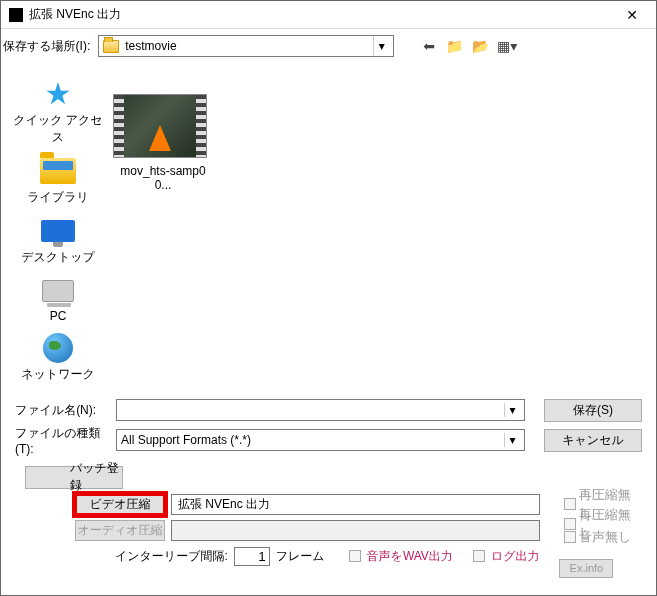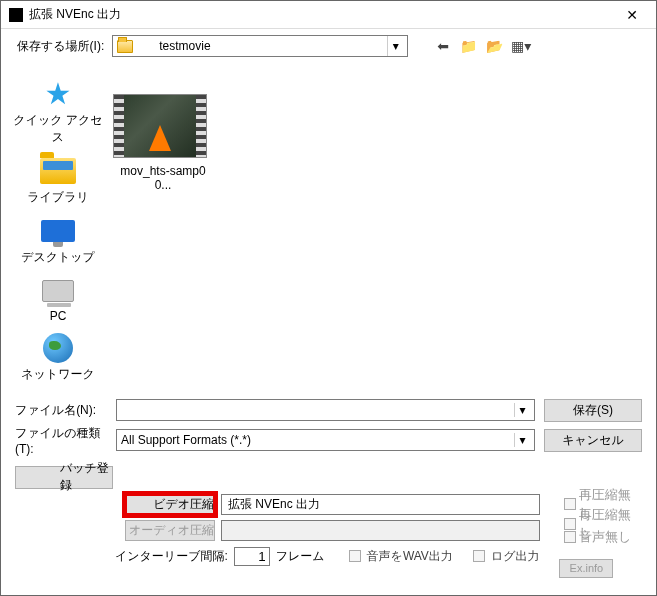--- a/index.html
+++ b/index.html
@@ -28,34 +28,33 @@
     .title { flex: 1; font-size: 12px; }
     .close-btn {
       width: 40px; height: 26px;
       display: flex; align-items: center; justify-content: center;
       font-size: 14px; font-family: Arial;
     }
     .toolbar {
       height: 34px;
       display: flex;
       align-items: center;
-      padding: 4px 16px;
+      padding: 4px 2px;
       gap: 6px;
     }
     .save-loc-label { margin-right: 2px; }
     .loc-combo {
       flex: 1;
       height: 22px;
       border: 1px solid #7a7a7a;
       display: flex;
       align-items: center;
       padding: 0 4px;
       background: #fff;
       max-width: 296px;
-      gap: 20px;
     }
     .folder-icon {
       width: 16px; height: 13px;
       background: linear-gradient(#ffe9a6,#f5c23b);
       border: 1px solid #d19a00;
       border-radius: 1px 1px 0 0;
       margin-right: 6px;
       position: relative;
     }
     .folder-icon::before {
@@ -156,58 +155,59 @@
     .form-label { width: 92px; text-align:left; }
     .form-combo {
       flex:1; height:22px; border:1px solid #7a7a7a; background:#fff;
       display:flex; align-items:center; padding:0 4px;
     }
     .form-combo .dd { margin-left:auto; width:16px; text-align:center; border-left:1px solid #ccc;}
     .form-btn {
       width: 98px; height:23px;
       background:#e1e1e1; border:1px solid #adadad;
       display:flex; align-items:center; justify-content:center;
+      margin-left:10px;
     }
     .sep-gap { height: 8px; }
     .info-row {
       display:flex; align-items:center; height:28px; gap:10px;
     }
     .info-box {
       flex:1; height:21px; border:1px solid #7a7a7a; background:#fff;
       display:flex; align-items:center; padding:0 6px; font-size:12px;
       margin-left: 100px;
     }
     .compress-row {
       display:flex; align-items:center; height:26px; gap:6px;
     }
     .small-btn {
       width: 90px; height:21px;
       background:#e1e1e1; border:1px solid #adadad;
-      display:flex; align-items:center; justify-content:flex-end;
+      display:flex; align-items:center; justify-content:center;
       font-size:12px;
-      margin-left: 110px;
+      margin-left: 60px;
     }
     .small-btn.disabled { color:#9a9a9a; }
     .text-field {
       flex:1; height:21px; border:1px solid #7a7a7a; background:#fff;
       display:flex; align-items:center; padding:0 6px;
     }
     .text-field.disabled { background:#f0f0f0; color:#888; }
     .chk-group { display:flex; flex-direction:column; gap:0px; margin-left:18px; font-size:13px; color:#9a9a9a; width:78px;}
     .chk-line { display:flex; align-items:center; gap:3px; height:13px;}
     .chkbox { width:12px; height:12px; border:1px solid #aaa; background:#f5f5f5;}
     .highlight-red {
       outline: 5px solid #e60000;
       outline-offset: -2px;
     }
     .interleave-row {
       display:flex; align-items:center; height:26px; gap:6px; margin-left:100px; font-size:12px;
     }
     .il-input { width:36px; height:19px; border:1px solid #7a7a7a; text-align:right; padding:0 3px; background:#fff;}
-    .gray { color:#404040; }
+    .gray { color:#be185d; }
     .exinfo-btn {
       width:54px; height:19px; border:1px solid #adadad; background:#e1e1e1;
       display:flex; align-items:center; justify-content:center; font-size:11px; color:#9a9a9a;margin-top:24px;
     }
   </style>
 </head>
 <body>
 
 <div class="titlebar">
   <div class="titlebar-icon"></div>

